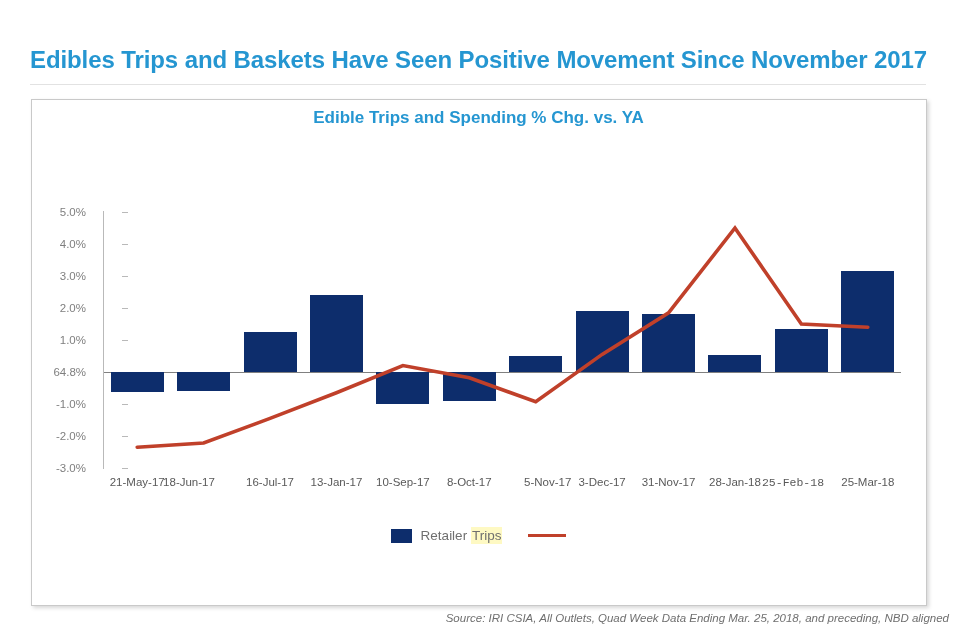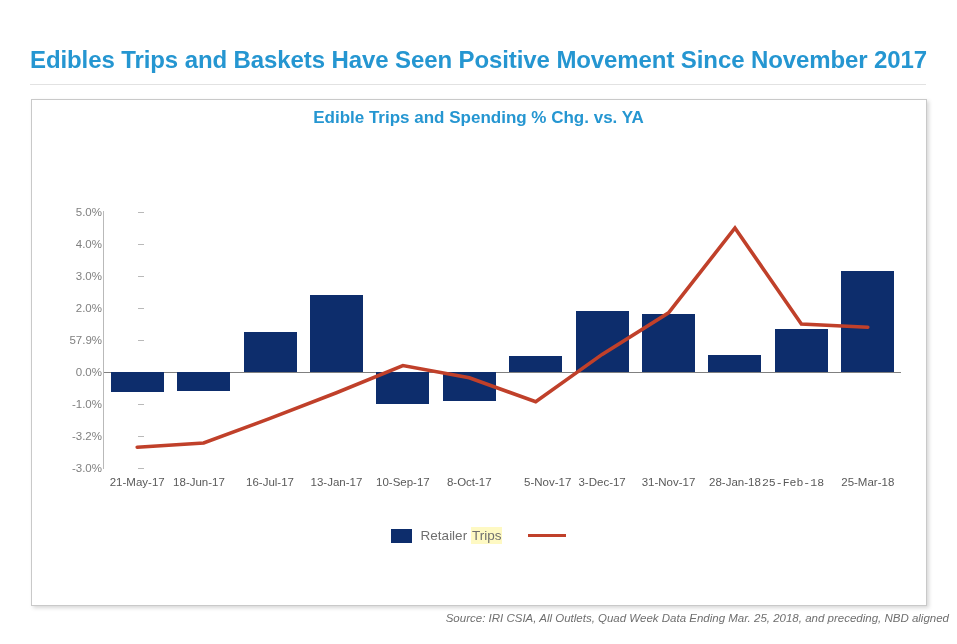--- a/index.html
+++ b/index.html
@@ -68,21 +68,21 @@
     font-size:11.5px;
     color:#7f7f7f;
     transform:translateY(-50%);
   }
   .ytick-mark {
     position:absolute;
     left:98px;
     width:6px; height:1px;
     background:#b9b9b9;
   }
-  #ylabels { position:absolute; left:40px; top:0; width:62px; height:605px; }
+  #ylabels { position:absolute; left:24px; top:0; width:62px; height:605px; }
 
   .bar {
     position:absolute;
     background:#0d2d6c;
     width:53px;
   }
   .xtick-label {
     position:absolute;
     top:476px;
     width:110px;
@@ -148,48 +148,48 @@
 <div id="zero-line"></div>
 <div id="ylabels">
     <div class="ytick-label" style="top: 212px;">5.0%</div>
     <div class="ytick-mark" style="top: 212px;"></div>
     <div class="ytick-label" style="top: 244px;">4.0%</div>
     <div class="ytick-mark" style="top: 244px;"></div>
     <div class="ytick-label" style="top: 276px;">3.0%</div>
     <div class="ytick-mark" style="top: 276px;"></div>
     <div class="ytick-label" style="top: 308px;">2.0%</div>
     <div class="ytick-mark" style="top: 308px;"></div>
-    <div class="ytick-label" style="top: 340px;">57.9%</div>
+    <div class="ytick-label" style="top: 340px;">1.0%</div>
     <div class="ytick-mark" style="top: 340px;"></div>
-    <div class="ytick-label" style="top: 372px;">0.0%</div>
+    <div class="ytick-label" style="top: 372px;">64.8%</div>
     <div class="ytick-mark" style="top: 372px;"></div>
     <div class="ytick-label" style="top: 404px;">-1.0%</div>
     <div class="ytick-mark" style="top: 404px;"></div>
-    <div class="ytick-label" style="top: 436px;">-3.2%</div>
+    <div class="ytick-label" style="top: 436px;">-2.0%</div>
     <div class="ytick-mark" style="top: 436px;"></div>
     <div class="ytick-label" style="top: 468px;">-3.0%</div>
     <div class="ytick-mark" style="top: 468px;"></div>
   </div>
 <div id="bars-layer">
     <div class="bar" title="21-May-17: -0.62%" style="left: 110.708px; top: 372px; height: 19.84px; background: rgb(13, 45, 108);"></div>
     <div class="bar" title="18-Jun-17: -0.58%" style="left: 177.125px; top: 372px; height: 18.56px; background: rgb(13, 45, 108);"></div>
     <div class="bar" title="16-Jul-17: 1.25%" style="left: 243.542px; top: 332px; height: 40px; background: rgb(13, 45, 108);"></div>
     <div class="bar" title="13-Aug-17: 2.40%" style="left: 309.958px; top: 295.2px; height: 76.8px; background: rgb(13, 45, 108);"></div>
     <div class="bar" title="10-Sep-17: -1.00%" style="left: 376.375px; top: 372px; height: 32px; background: rgb(13, 45, 108);"></div>
     <div class="bar" title="8-Oct-17: -0.90%" style="left: 442.792px; top: 372px; height: 28.8px; background: rgb(13, 45, 108);"></div>
     <div class="bar" title="5-Nov-17: 0.50%" style="left: 509.208px; top: 356px; height: 16px; background: rgb(13, 45, 108);"></div>
     <div class="bar" title="3-Dec-17: 1.92%" style="left: 575.625px; top: 310.56px; height: 61.44px; background: rgb(13, 45, 108);"></div>
     <div class="bar" title="31-Dec-17: 1.80%" style="left: 642.042px; top: 314.4px; height: 57.6px; background: rgb(13, 45, 108);"></div>
     <div class="bar" title="28-Jan-18: 0.52%" style="left: 708.458px; top: 355.36px; height: 16.64px; background: rgb(13, 45, 108);"></div>
     <div class="bar" title="25-Feb-18: 1.35%" style="left: 774.875px; top: 328.8px; height: 43.2px; background: rgb(13, 45, 108);"></div>
     <div class="bar" title="25-Mar-18: 3.17%" style="left: 841.292px; top: 270.56px; height: 101.44px; background: rgb(13, 45, 108);"></div>
   </div>
 <div id="xlabels-layer">
     <div class="xtick-label" style="left: 137.208px;">21-May-17</div>
-    <div class="xtick-label" style="left: 199px;">18-Jun-17</div>
+    <div class="xtick-label" style="left: 189px;">18-Jun-17</div>
     <div class="xtick-label" style="left: 270.042px;">16-Jul-17</div>
     <div class="xtick-label" style="left: 336.458px;">13-Jan-17</div>
     <div class="xtick-label" style="left: 402.875px;">10-Sep-17</div>
     <div class="xtick-label" style="left: 469.292px;">8-Oct-17</div>
     <div class="xtick-label" style="left: 535.708px; padding-left: 24px;">5-Nov-17</div>
     <div class="xtick-label" style="left: 602.125px;">3-Dec-17</div>
     <div class="xtick-label" style="left: 668.542px;">31-Nov-17</div>
     <div class="xtick-label" style="left: 734.958px;">28-Jan-18</div>
     <div class="xtick-label" style="left: 793px; font-family: Liberation Mono, monospace;">25-Feb-18</div>
     <div class="xtick-label" style="left: 867.792px;">25-Mar-18</div>

